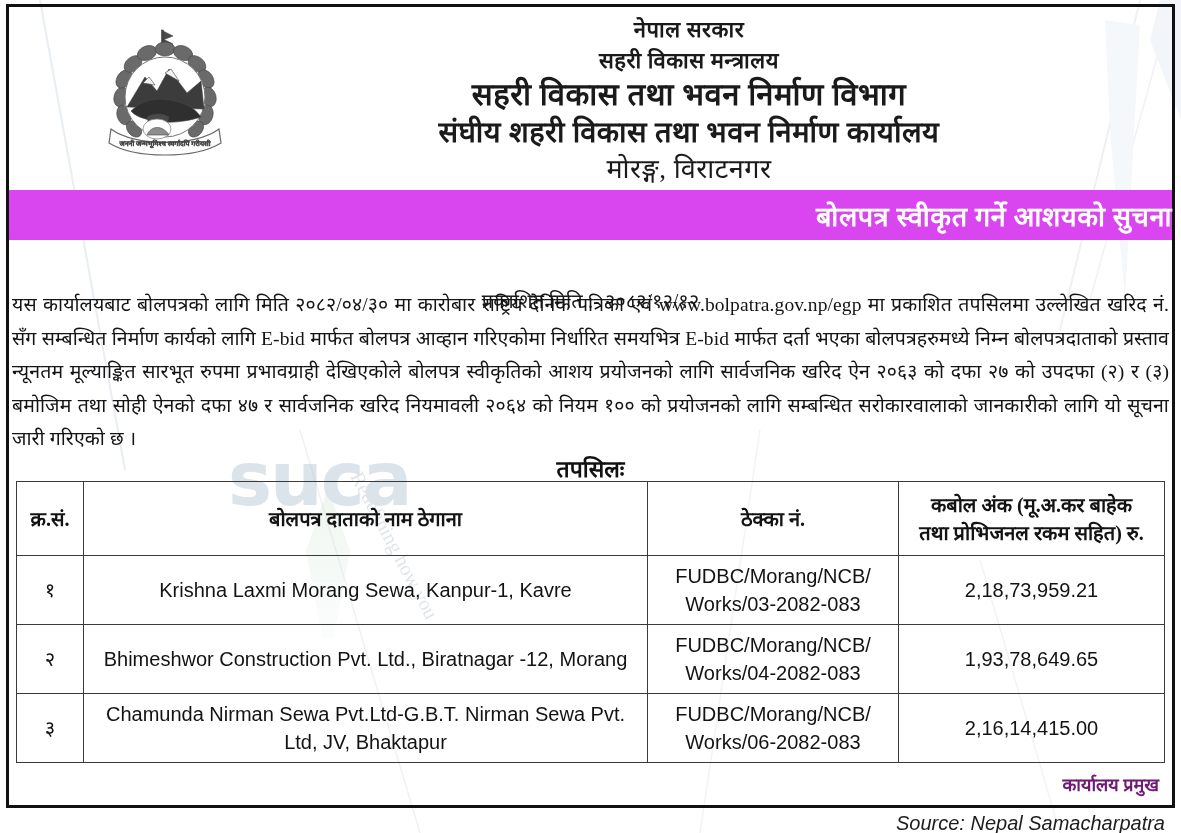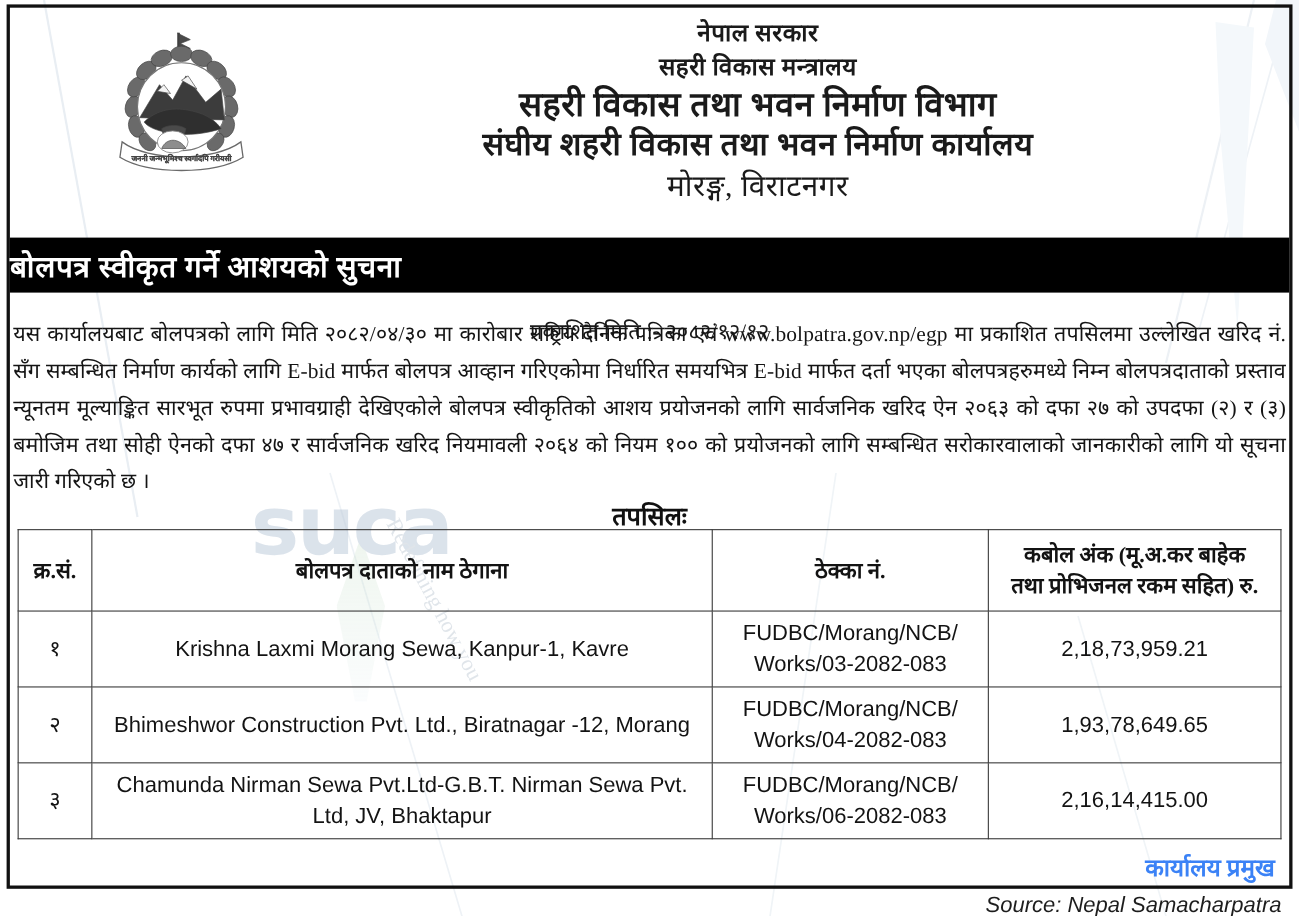--- a/index.html
+++ b/index.html
@@ -114,27 +114,26 @@
   .hl4 { font-size: 29px; line-height: 38px; font-weight: bold; letter-spacing: 0.5px; }
   .hl5 { font-size: 27px; line-height: 36px; font-weight: normal; letter-spacing: 0.5px; }
 
   
   .banner {
     position: absolute;
     left: 9px;
     top: 190px;
     width: 1163px;
     height: 50px;
-    background: #000000;
+    background: #d946ef;
     color: #ffffff;
     display: flex;
     align-items: center;
-    justify-content: flex-start;
-    z-index: 3;
-    margin-top: 26px;
+    justify-content: flex-end;
+    z-index: 3;
   }
   .banner-title {
     font-size: 27px;
     font-weight: bold;
     letter-spacing: 0.6px;
     font-family: "Liberation Serif", serif;
   }
 
   
   .pubdate {
@@ -222,23 +221,23 @@
   .col-sn    { width: 67px; }
   .col-name  { width: 564px; }
   .col-ctr   { width: 251px; }
   .col-amt   { width: 266px; }
 
   
   .sig {
     position: absolute;
     right: 22px;
     top: 772px;
-    font-size: 22px;
-    font-weight: bold;
-    color: #3b82f6;
+    font-size: 18px;
+    font-weight: bold;
+    color: #701a75;
     font-family: "Liberation Serif", serif;
     z-index: 3;
   }
   .source {
     position: absolute;
     right: 16px;
     top: 812px;
     font-size: 20px;
     font-style: italic;
     color: #1d1d1d;

